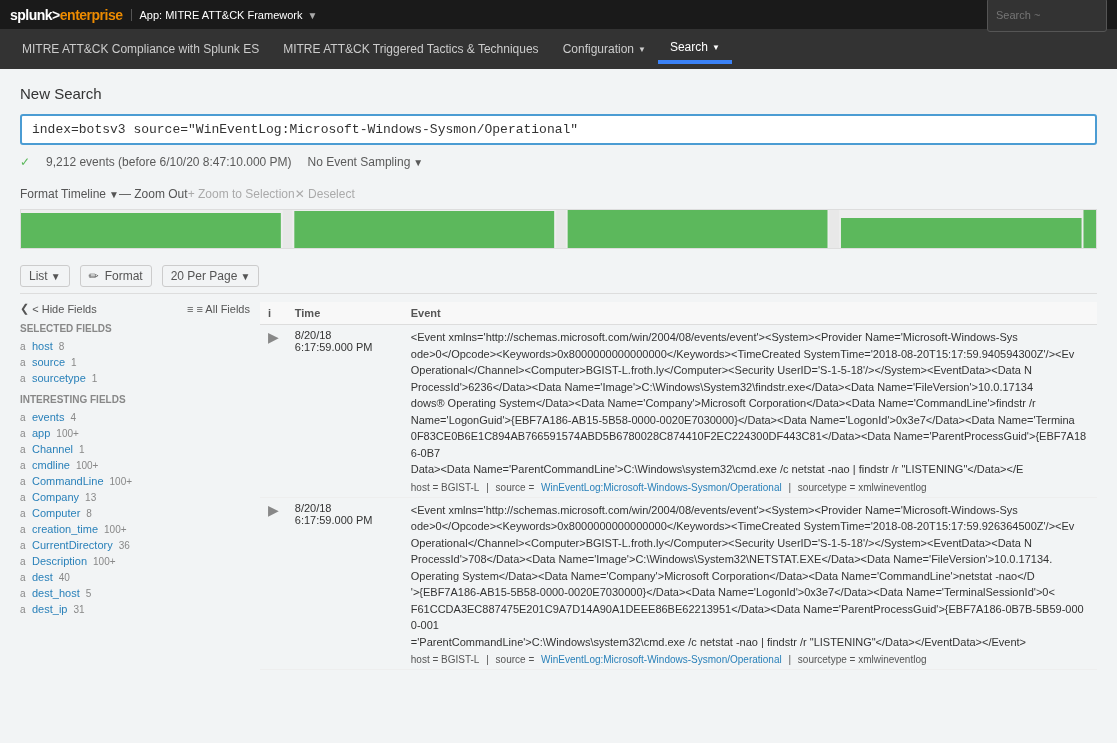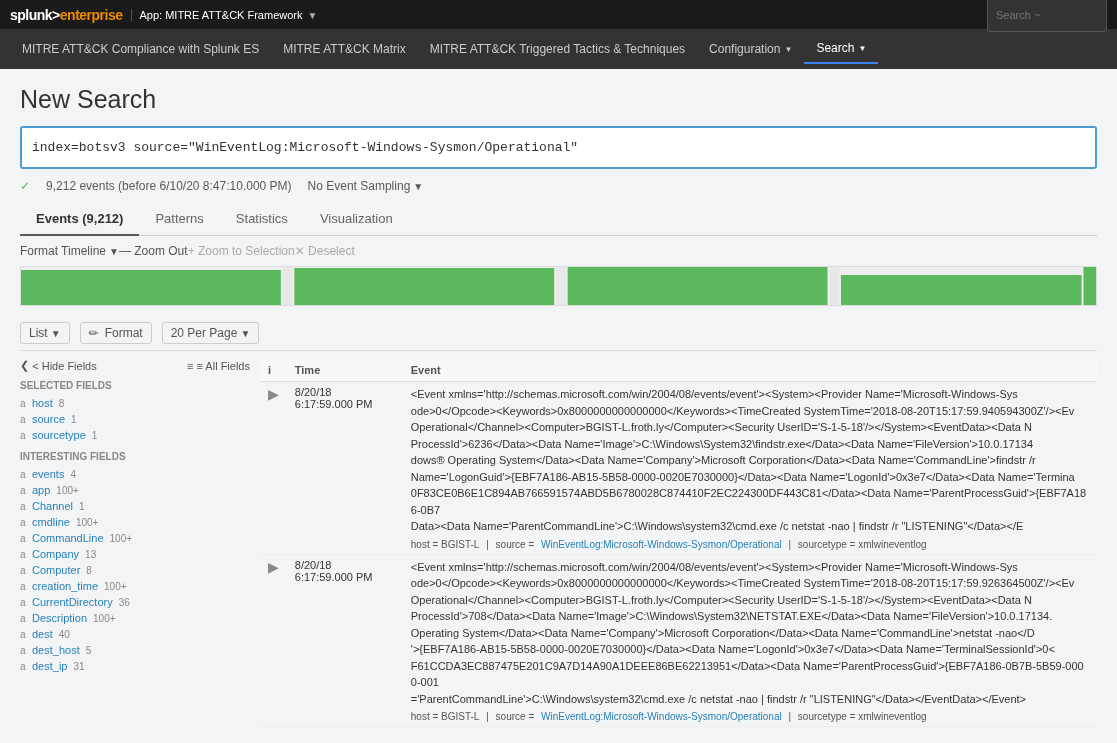--- a/index.html
+++ b/index.html
@@ -61,43 +61,43 @@
       text-decoration: none;
       font-size: 12px;
       padding: 0 12px;
       height: 30px;
       display: flex;
       align-items: center;
       text-align: center;
     }
     .main-nav a.active {
       color: #fff;
-      border-bottom: 2px solid #3b82f6;
+      border-bottom: 4px solid #3b82f6;
     }
     .main-nav .dropdown-arrow { font-size: 8px; margin-left: 4px; }
 
     
     .page-content {
       padding: 16px 20px;
     }
     .page-title {
-      font-size: 25px;
+      font-size: 15px;
       font-weight: 300;
       color: #333;
       margin-bottom: 12px;
     }
 
     
     .search-input-wrapper {
       border: 2px solid #4b9cd3;
       border-radius: 3px;
       background: #fff;
       display: flex;
       align-items: center;
-      padding: 12px 10px;
+      padding: 6px 10px;
       margin-bottom: 10px;
     }
     .search-input-wrapper input {
       border: none;
       outline: none;
       width: 100%;
       font-size: 13px;
       color: #333;
       font-family: 'Courier New', monospace;
     }
@@ -335,21 +335,20 @@
       <span style="color:#aaa; font-size:10px; margin-left:2px;">▼</span>
     </span>
   </div>
   <div class="search-bar-top">
     <input type="text" placeholder="Search ~" style="">
   </div>
 </div>
 
 <div class="main-nav">
   <a href="#" class="">MITRE ATT&amp;CK Compliance with Splunk ES</a>
-  <a href="#" class="">MITRE ATT&amp;CK Matrix</a>
   <a href="#" class="">MITRE ATT&amp;CK Triggered Tactics &amp; Techniques</a>
   <a href="#" class="">Configuration <span class="dropdown-arrow">▼</span></a>
   <a href="#" class="active">Search <span class="dropdown-arrow">▼</span></a>
 </div>
 
 <div class="page-content">
   <h1 class="page-title">New Search</h1>
 
   <div class="search-input-wrapper">
     <input type="text" style="font-family: &quot;Courier New&quot;, monospace; font-size: 13px; width: 100%; border: none; outline: none;" value="index=botsv3 source=&quot;WinEventLog:Microsoft-Windows-Sysmon/Operational&quot;">
@@ -357,26 +356,20 @@
 
   <div class="event-meta">
     <span style="color:#5cb85c;">✓</span>
     <span class="event-count">9,212 events (before 6/10/20 8:47:10.000 PM)</span>
     <button class="sampling-btn">
       <span>No Event Sampling</span>
       <span style="font-size:10px;">▼</span>
     </button>
   </div>
 
-  <div class="tabs">
-    <div class="tab active">Events (9,212)</div>
-    <div class="tab">Patterns</div>
-    <div class="tab">Statistics</div>
-    <div class="tab">Visualization</div>
-  </div>
 
   <div class="timeline-toolbar">
     <button class="timeline-btn">
       <span>Format Timeline</span>
       <span style="font-size:10px;">▼</span>
     </button>
     <button class="timeline-btn">— Zoom Out</button>
     <button class="timeline-btn disabled">+ Zoom to Selection</button>
     <button class="timeline-btn disabled">✕ Deselect</button>
   </div>

